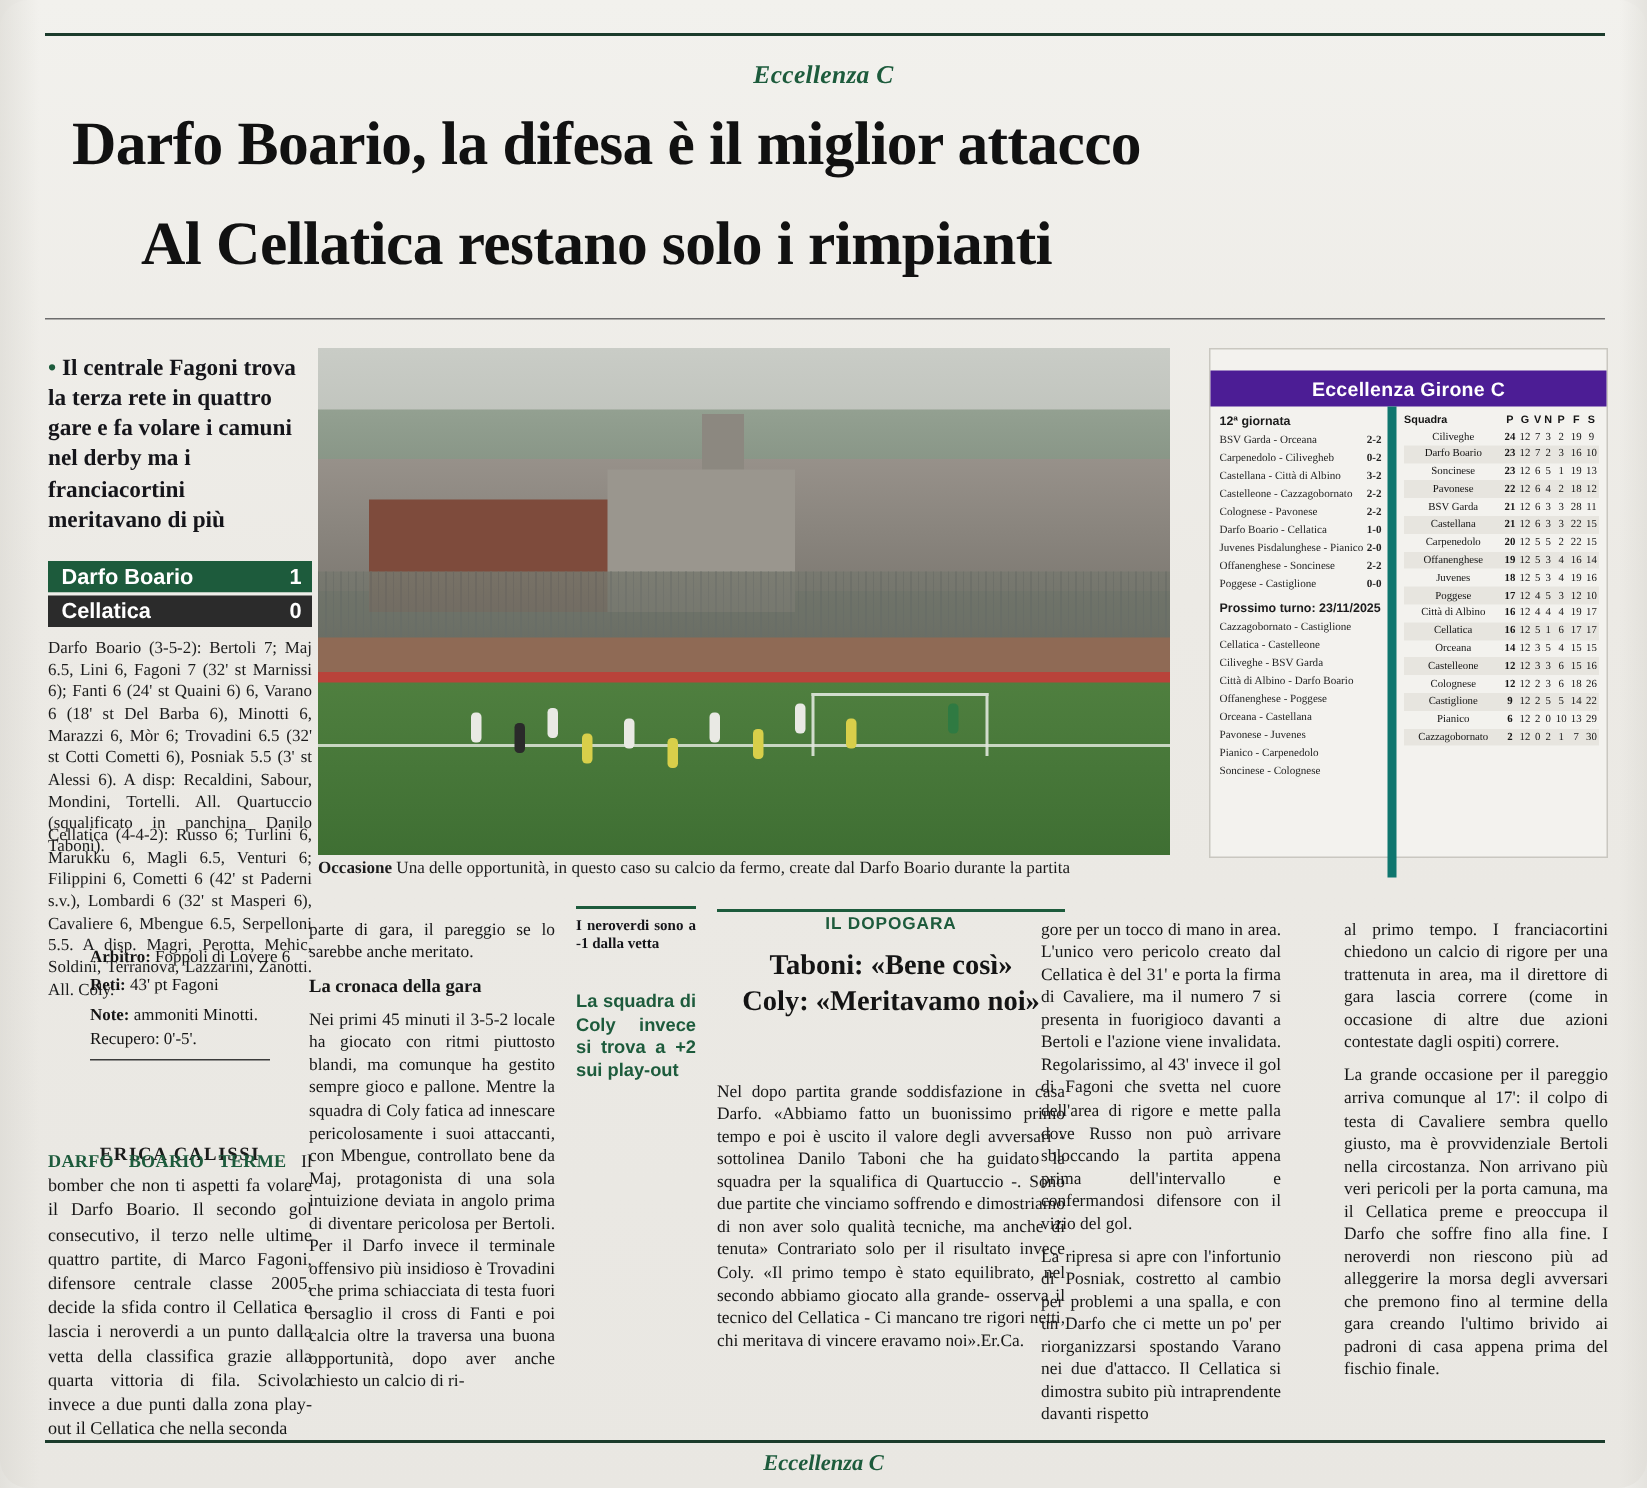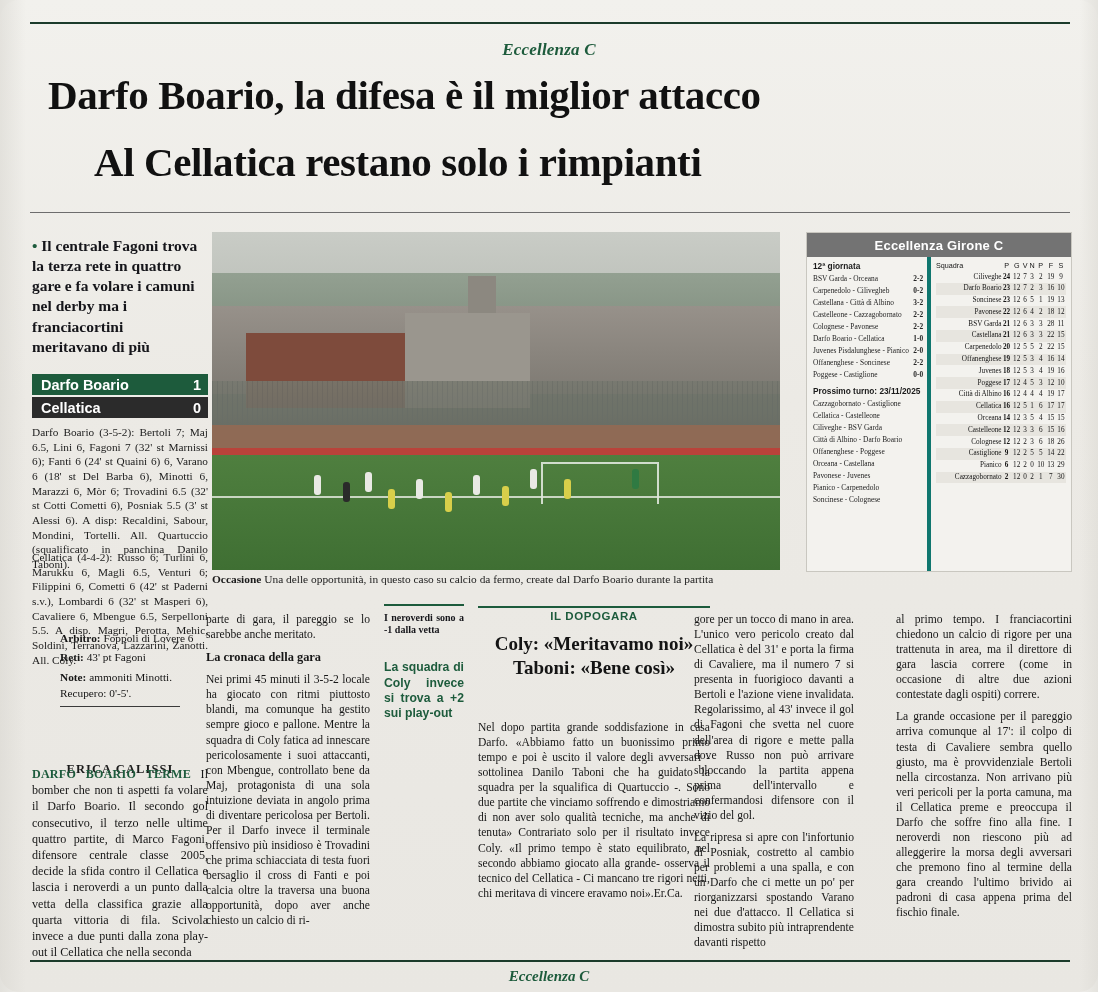--- a/index.html
+++ b/index.html
@@ -117,35 +117,35 @@
     font-size:11.4px;line-height:1.25;color:#1b1b1b;
   }
   #caption b{font-weight:bold;}
 
   
   #standings{
     position:absolute;left:806px;top:232px;width:266px;height:340px;
     background:#f3f2ee;border:1px solid #c9c7c0;box-sizing:border-box;
   }
   #standings .hdr{
-    height:24px;background:#737373;color:#fff;
+    height:24px;background:#4c1d95;color:#fff;
     font-family:"Liberation Sans",sans-serif;font-weight:bold;font-size:13px;
-    display:flex;align-items:center;justify-content:center;letter-spacing:.2px;
+    display:flex;align-items:center;justify-content:center;letter-spacing:.2px;margin-top:14px;
   }
   #standings .cols{display:flex;height:calc(100% - 24px);}
-  #standings .cl{width:47%;padding:4px 4px 0 6px;box-sizing:border-box;border-right:4px solid #0f766e;}
+  #standings .cl{width:47%;padding:4px 4px 0 6px;box-sizing:border-box;border-right:6px solid #0f766e;}
   #standings .cr{width:53%;padding:4px 5px 0 5px;box-sizing:border-box;}
   .mini-title{font-family:"Liberation Sans",sans-serif;font-weight:bold;font-size:8.3px;margin-bottom:2px;color:#1b1b1b;}
   .match{display:flex;justify-content:space-between;font-size:7.4px;line-height:1.62;color:#242424;}
   .match .sc{font-weight:bold;}
   .tbl{width:100%;border-collapse:collapse;font-size:7.2px;}
-  .tbl th{font-family:"Liberation Sans",sans-serif;font-weight:normal;font-size:7.2px;text-align:center;padding:0 0 1px 0;}
+  .tbl th{font-family:"Liberation Sans",sans-serif;font-weight:bold;font-size:7.2px;text-align:center;padding:0 0 1px 0;}
   .tbl th.tm{text-align:left;}
   .tbl td{text-align:center;padding:0.5px 0;line-height:1.5;}
-  .tbl td.tm{text-align:right;}
+  .tbl td.tm{text-align:center;}
   .tbl td.pt{font-weight:bold;}
   .tbl tr:nth-child(even) td{background:#e7e5df;}
 
   
   .bodycol{
     position:absolute;top:612px;font-size:11.6px;line-height:1.30;
     text-align:justify;color:#161616;
   }
   .bodycol p{margin:0 0 7px 0;}
   .subhead{font-weight:bold;font-size:12.4px;margin:0 0 4px 0;}
@@ -535,22 +535,22 @@
 
   <div class="bodycol" id="col2">
     <div class="toprule"></div>
     <div class="pull">I neroverdi sono a -1 dalla vetta</div>
     <div class="pull2">La squadra di Coly invece si trova a +2 sui play-out</div>
   </div>
 
   <div class="rule" id="dopogara-rule"></div>
   <div id="dopogara-label">IL DOPOGARA</div>
   <div id="dopogara-title">
+    <div>Taboni: «Bene così»</div>
     <div>Coly: «Meritavamo noi»</div>
-    <div>Taboni: «Bene così»</div>
   </div>
   <div class="bodycol" id="col3" style="top:720px;">
     <p>Nel dopo partita grande soddisfazione in casa Darfo. «Abbiamo fatto un buonissimo primo tempo e poi è uscito il valore degli avversari - sottolinea Danilo Taboni che ha guidato la squadra per la squalifica di Quartuccio -. Sono due partite che vinciamo soffrendo e dimostriamo di non aver solo qualità tecniche, ma anche di tenuta» Contrariato solo per il risultato invece Coly. «Il primo tempo è stato equilibrato, nel secondo abbiamo giocato alla grande- osserva il tecnico del Cellatica - Ci mancano tre rigori netti, chi meritava di vincere eravamo noi».Er.Ca.</p>
   </div>
 
   <div class="bodycol" id="col4">
     <p>gore per un tocco di mano in area. L'unico vero pericolo creato dal Cellatica è del 31' e porta la firma di Cavaliere, ma il numero 7 si presenta in fuorigioco davanti a Bertoli e l'azione viene invalidata. Regolarissimo, al 43' invece il gol di Fagoni che svetta nel cuore dell'area di rigore e mette palla dove Russo non può arrivare sbloccando la partita appena prima dell'intervallo e confermandosi difensore con il vizio del gol.</p>
     <p>La ripresa si apre con l'infortunio di Posniak, costretto al cambio per problemi a una spalla, e con un Darfo che ci mette un po' per riorganizzarsi spostando Varano nei due d'attacco. Il Cellatica si dimostra subito più intraprendente davanti rispetto</p>
   </div>
 

